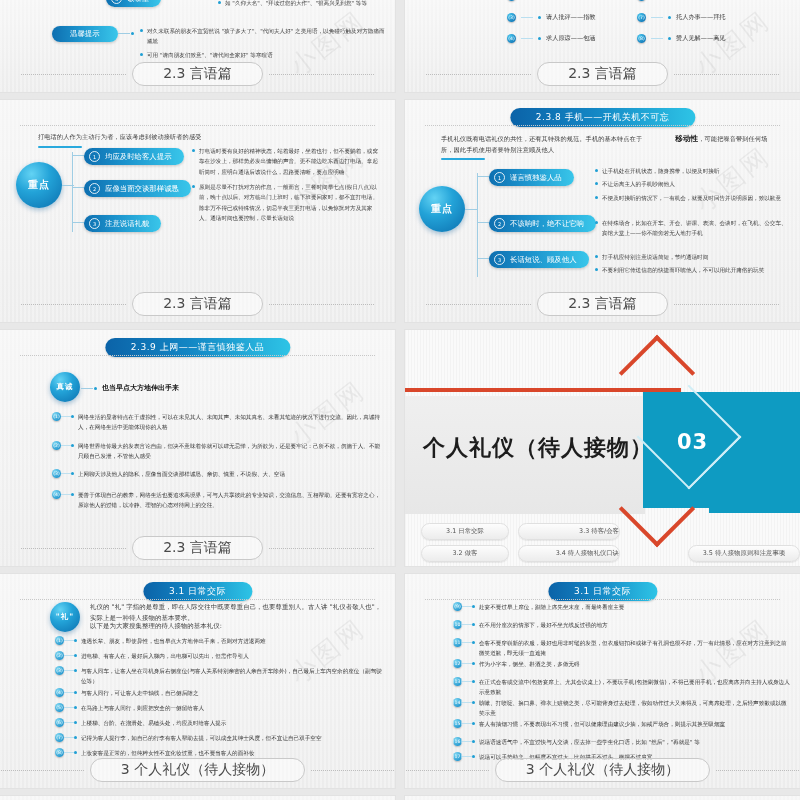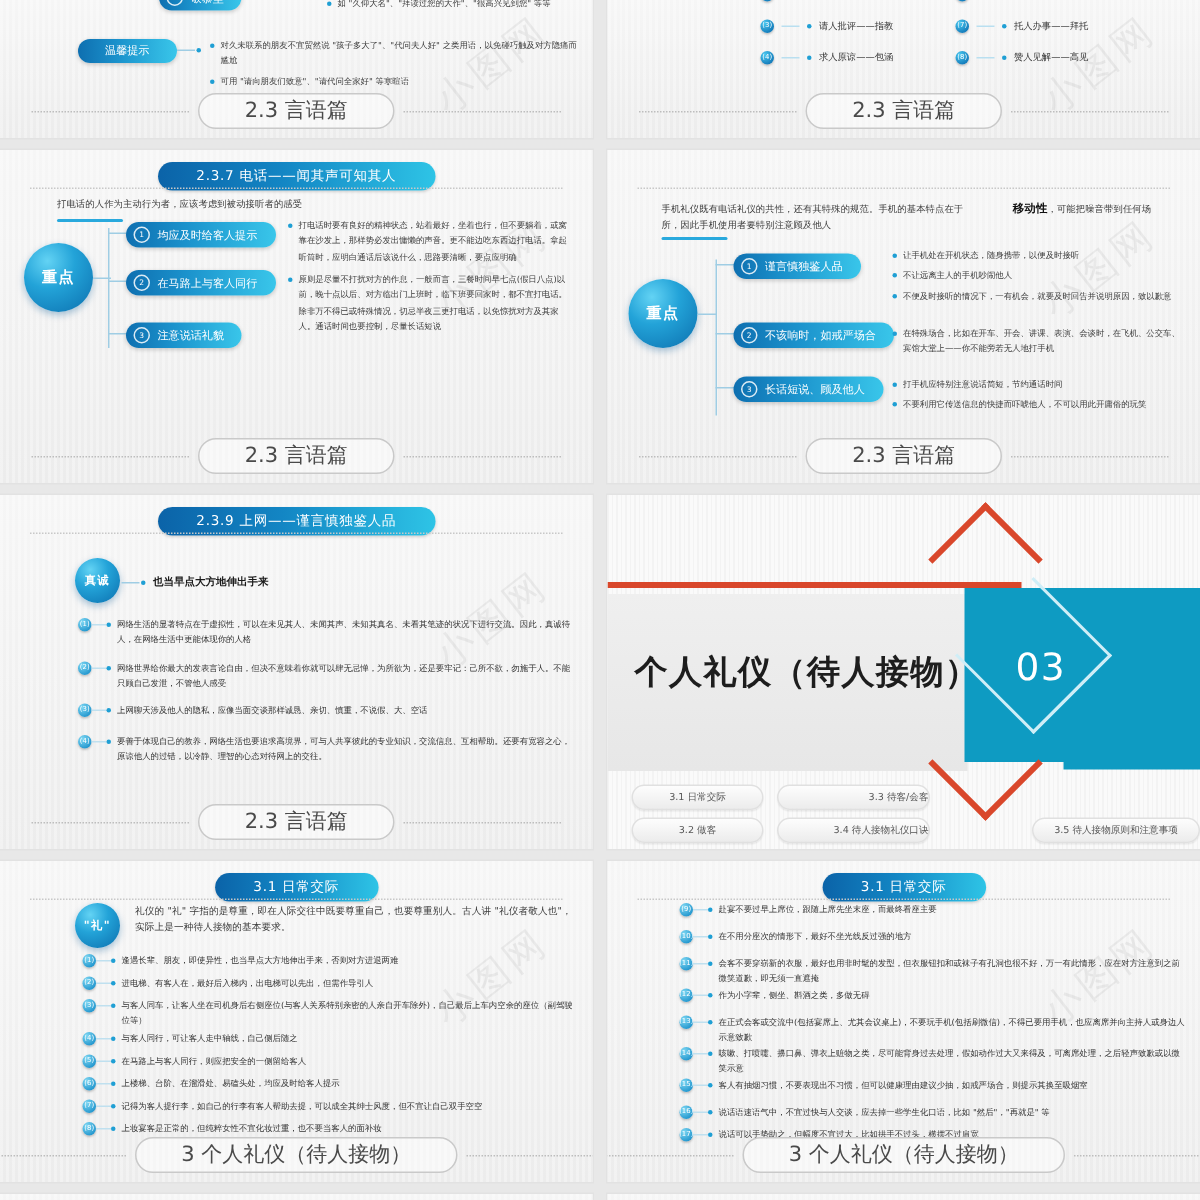--- a/index.html
+++ b/index.html
@@ -141,21 +141,21 @@
   .sec .tealbar{
     position:absolute;left:304px;top:178px;width:94px;height:5px;background:#0e9bc2;
   }
   .sec .sectitle{
     position:absolute;left:18px;top:103px;
     font-size:22px;font-weight:bold;color:#1d1d1d;letter-spacing:1px;
     white-space:nowrap;
   }
   .sec .secnum{
     position:absolute;left:272px;top:100px;
-    font-size:25px;font-weight:normal;color:#fff;letter-spacing:1px;
+    font-size:21px;font-weight:bold;color:#fff;letter-spacing:1px;
   }
   .dia-red-top{
     position:absolute;left:225px;top:16px;width:50px;height:50px;
     border-left:4px solid #d9472b;border-top:4px solid #d9472b;
     transform:rotate(45deg);
   }
   .dia-red-bot{
     position:absolute;left:225px;top:152px;width:50px;height:50px;
     border-right:4px solid #d9472b;border-bottom:4px solid #d9472b;
     transform:rotate(45deg);
@@ -271,41 +271,40 @@
 
     <div class="footer">
       <span class="dash"></span>
       <span class="fpill">2.3  言语篇</span>
       <span class="dash"></span>
     </div>
   </div>
 
   <div class="slide">
     <div class="wm">小图网</div>
-    <div class="title-pill">2.3.7  电话——闻其声可知其人</div>
     <div class="hr-dot"></div>
 
     <div class="lead" style="left:38px;top:32px;width:320px;">打电话的人作为主动行为者，应该考虑到被动接听者的感受</div>
     <div class="underline-bar" style="left:38px;top:46px;width:44px;"></div>
 
     <div class="keycirc" style="left:16px;top:62px;">重点</div>
     <div class="brace" style="left:72px;top:52px;height:80px;"></div>
     <div class="twig" style="left:62px;top:85px;width:12px;"></div>
 
     <div class="twig" style="left:72px;top:55px;width:14px;"></div>
     <div class="twig" style="left:72px;top:87px;width:14px;"></div>
     <div class="twig" style="left:72px;top:122px;width:14px;"></div>
 
     <div class="stage" style="left:84px;top:48px;">
       <span class="num">1</span>
       <span>均应及时给客人提示</span>
     </div>
     <div class="stage" style="left:84px;top:80px;">
       <span class="num">2</span>
-      <span>在马路上与客人同行</span>
+      <span>应像当面交谈那样诚恳</span>
     </div>
     <div class="stage" style="left:84px;top:115px;">
       <span class="num">3</span>
       <span>注意说话礼貌</span>
     </div>
 
     <div class="blist" style="left:192px;top:46px;width:190px;">
       <div class="bi">
           <span class="dot"></span>
         <span class="tx">打电话时要有良好的精神状态，站着最好，坐着也行，但不要躺着，或窝靠在沙发上，那样势必发出慵懒的声音。更不能边吃东西边打电话。拿起听筒时，应明白通话后该说什么，思路要清晰，要点应明确</span>
@@ -320,41 +319,42 @@
 
     <div class="footer">
       <span class="dash"></span>
       <span class="fpill">2.3  言语篇</span>
       <span class="dash"></span>
     </div>
   </div>
 
   <div class="slide">
     <div class="wm">小图网</div>
+    <div class="title-pill">2.3.8 手机——开机关机不可忘</div>
     <div class="hr-dot"></div>
 
     <div class="lead" style="left:36px;top:32px;width:330px;">
       <span>手机礼仪既有电话礼仪的共性，还有其特殊的规范。手机的基本特点在于</span><span class="strong">移动性</span><span>，可能把噪音带到任何场所，因此手机使用者要特别注意顾及他人</span>
     </div>
     <div class="underline-bar" style="left:36px;top:58px;width:44px;"></div>
 
     <div class="keycirc" style="left:14px;top:86px;">重点</div>
     <div class="brace" style="left:72px;top:73px;height:104px;"></div>
     <div class="twig" style="left:60px;top:109px;width:13px;"></div>
     <div class="twig" style="left:72px;top:76px;width:14px;"></div>
     <div class="twig" style="left:72px;top:122px;width:14px;"></div>
     <div class="twig" style="left:72px;top:158px;width:14px;"></div>
 
     <div class="stage" style="left:84px;top:69px;">
       <span class="num">1</span>
       <span>谨言慎独鉴人品</span>
     </div>
     <div class="stage" style="left:84px;top:115px;">
       <span class="num">2</span>
-      <span>不该响时，如戒严场合</span>
+      <span>不该响时，绝不让它响</span>
     </div>
     <div class="stage" style="left:84px;top:151px;">
       <span class="num">3</span>
       <span>长话短说、顾及他人</span>
     </div>
 
     <div class="blist" style="left:190px;top:66px;width:196px;">
       <div class="bi">
           <span class="dot"></span>
           <span class="tx">让手机处在开机状态，随身携带，以便及时接听</span>
@@ -462,20 +462,21 @@
     </div>
   </div>
 
   <div class="slide">
     <div class="wm">小图网</div>
     <div class="title-pill">3.1  日常交际</div>
     <div class="hr-dot"></div>
 
     <div class="keycirc sm" style="left:50px;top:28px;">"礼"</div>
     <div class="lead" style="left:90px;top:28px;width:296px;font-size:6.4px;">礼仪的 "礼" 字指的是尊重，即在人际交往中既要尊重自己，也要尊重别人。古人讲 "礼仪者敬人也"，实际上是一种待人接物的基本要求。</div>
+    <div class="lead" style="left:90px;top:47px;width:296px;font-size:6.4px;">以下是为大家搜集整理的待人接物的基本礼仪:</div>
 
     <div class="nrow" style="left:55px;top:62px;width:330px;">
       <span class="ncirc lite">(1)</span>
       <span class="connect" style="margin-top:4px;"></span>
         <span class="sdot" style="margin-top:3px;"></span>
       <span class="lbl" style="padding-left:4px;">逢遇长辈、朋友，即使异性，也当早点大方地伸出手来，否则对方进退两难</span>
     </div>
     <div class="nrow" style="left:55px;top:77px;width:330px;">
       <span class="ncirc lite">(2)</span>
       <span class="connect" style="margin-top:4px;"></span>

